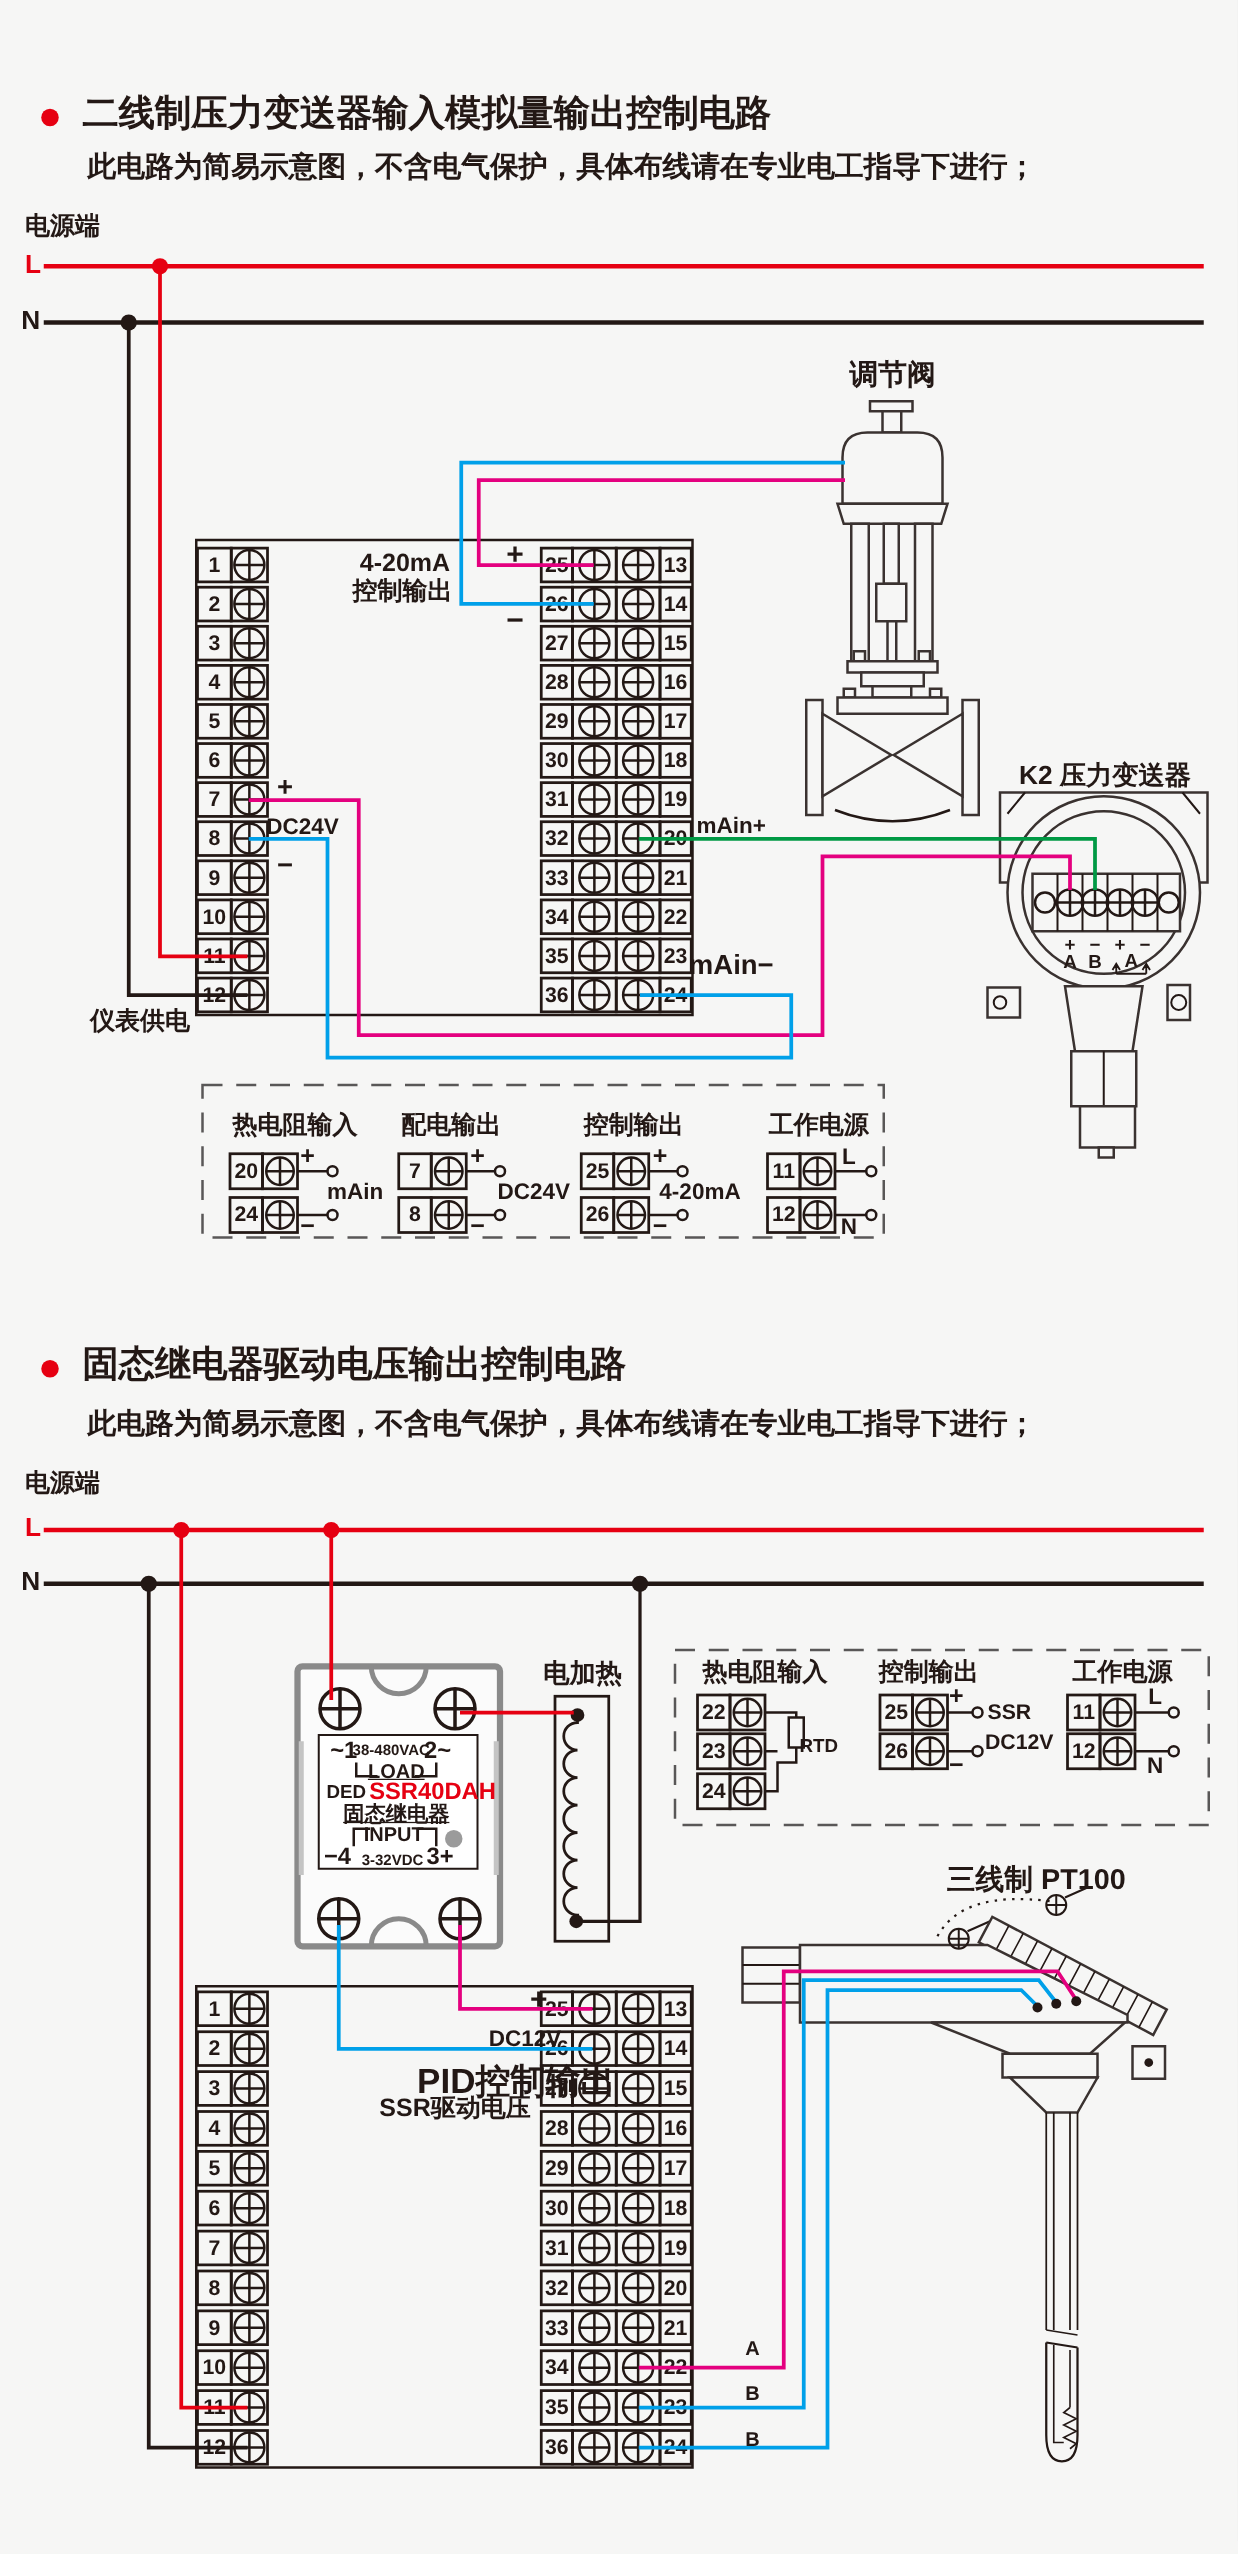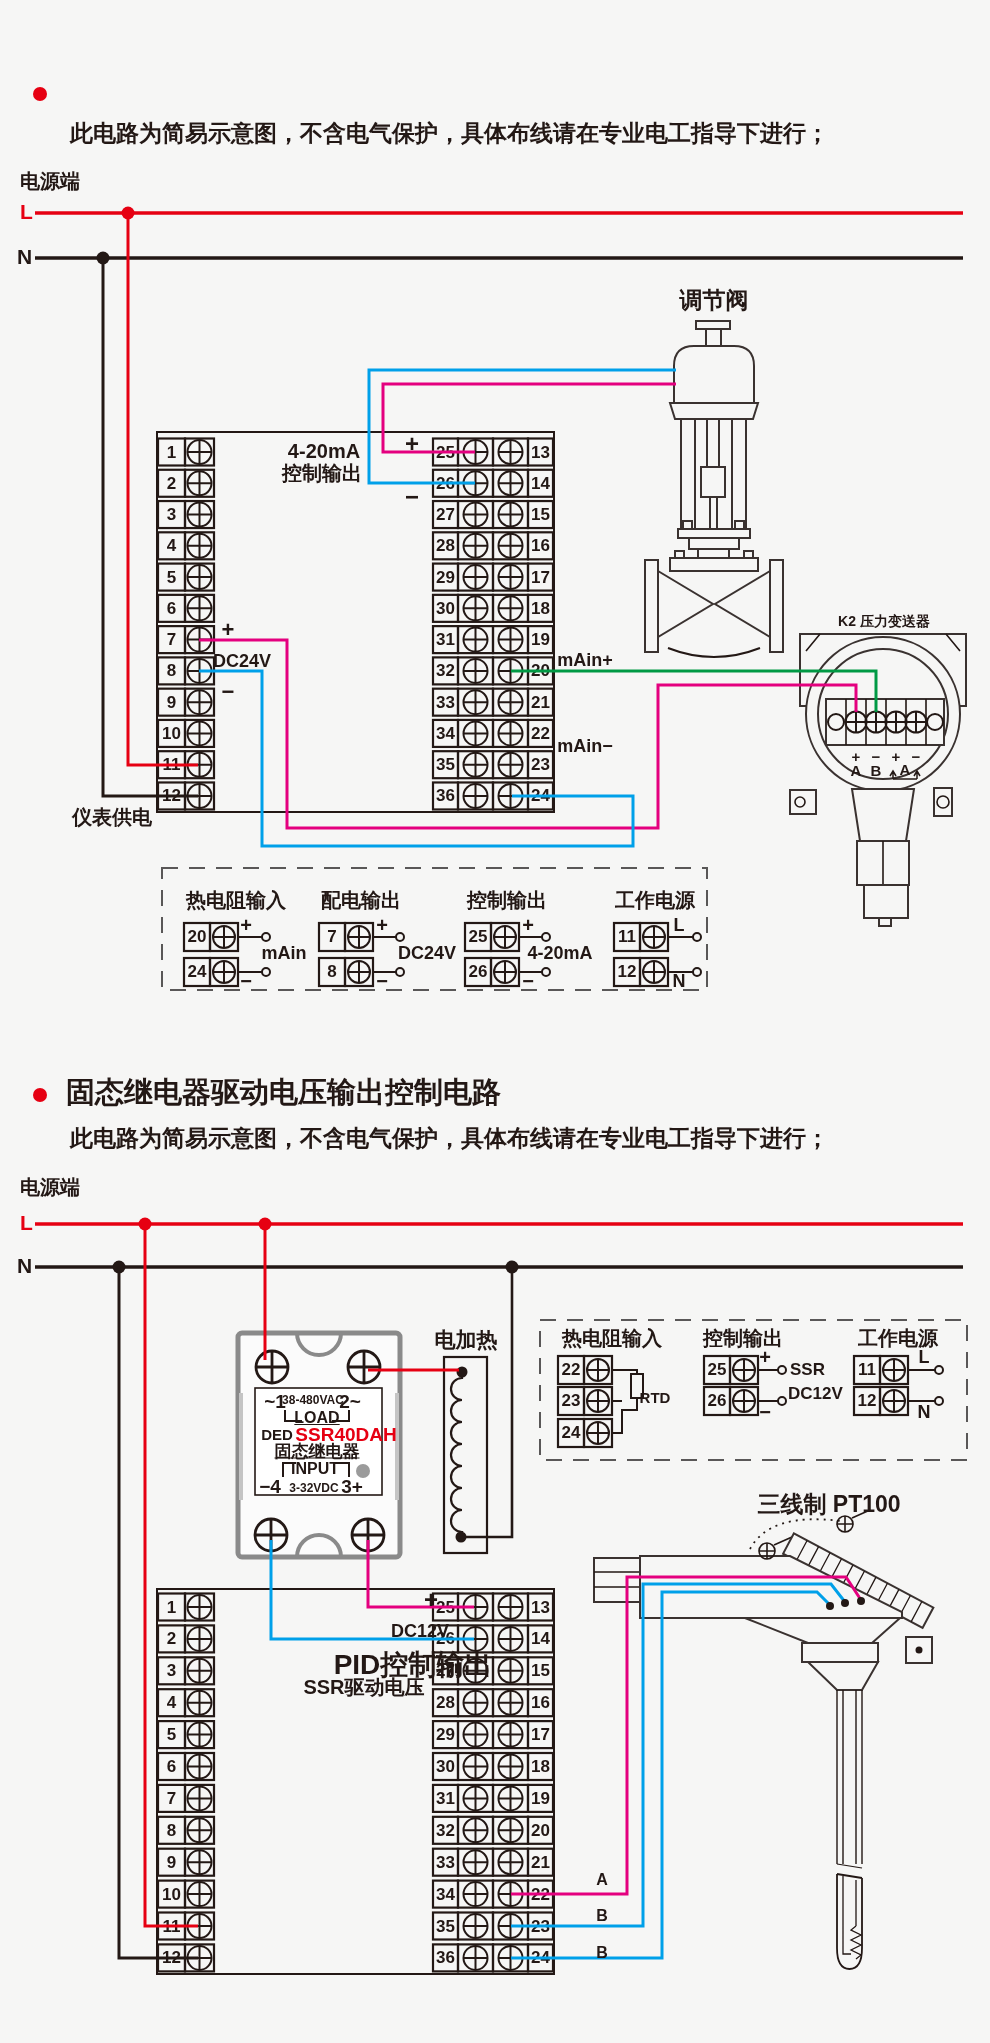--- a/index.html
+++ b/index.html
@@ -644,37 +644,38 @@
     <path d="M511,1894 H627 V1577 H846 L861,1600" class="s-mag" stroke-width="3"></path>
     <path d="M511,1926 H643 V1584 H831 L845,1602" class="s-blu" stroke-width="3"></path>
     <path d="M511,1958 H662 V1592 H817 L830,1605" class="s-blu" stroke-width="3"></path>
     <circle cx="830" cy="1606" r="4" fill="var(--ink)"></circle>
     <circle cx="845" cy="1603" r="4" fill="var(--ink)"></circle>
     <circle cx="861" cy="1601" r="4" fill="var(--ink)"></circle>
   </g>
 </svg>
 
 <div class="bullet" style="left:33px;top:87px;"></div>
+<div class="lb ll" style="left:66px;top:77px;font-size:29px;">二线制压力变送器输入模拟量输出控制电路</div>
 <div class="lb ll" style="left:70px;top:122px;font-size:23px;">此电路为简易示意图，不含电气保护，具体布线请在专业电工指导下进行；</div>
 <div class="lb ll" style="left:20px;top:171px;font-size:20px;">电源端</div>
 <div class="lb ll red" style="left:20px;top:201px;font-size:21px;">L</div>
 <div class="lb ll" style="left:17px;top:246px;font-size:21px;">N</div>
 
 <div class="lb" style="left:324px;top:451px;font-size:20px;">4-20mA</div>
 <div class="lb" style="left:322px;top:473px;font-size:20px;">控制输出</div>
 <div class="lb" style="left:412px;top:444px;font-size:24px;">+</div>
 <div class="lb" style="left:412px;top:497px;font-size:24px;">−</div>
 <div class="lb" style="left:228px;top:630px;font-size:22px;">+</div>
 <div class="lb" style="left:242px;top:661px;font-size:18px;">DC24V</div>
 <div class="lb" style="left:228px;top:692px;font-size:22px;">−</div>
 <div class="lb" style="left:112px;top:817px;font-size:20px;">仪表供电</div>
 <div class="lb" style="left:585px;top:660px;font-size:18px;">mAin+</div>
-<div class="lb" style="left:585px;top:746px;font-size:18px;">mAin−</div>
+<div class="lb" style="left:585px;top:772px;font-size:22px;">mAin−</div>
 <div class="lb" style="left:714px;top:300px;font-size:23px;">调节阀</div>
-<div class="lb" style="left:884px;top:621px;font-size:14px;">K2 压力变送器</div>
+<div class="lb" style="left:884px;top:621px;font-size:21px;">K2 压力变送器</div>
 <div class="lb" style="left:856px;top:756px;font-size:15px;">+</div>
 <div class="lb" style="left:876px;top:756px;font-size:15px;">−</div>
 <div class="lb" style="left:896px;top:756px;font-size:15px;">+</div>
 <div class="lb" style="left:916px;top:756px;font-size:15px;">−</div>
 <div class="lb" style="left:856px;top:770px;font-size:15px;">A</div>
 <div class="lb" style="left:876px;top:770px;font-size:15px;">B</div>
 <div class="lb" style="left:905px;top:769px;font-size:15px;">A</div>
 
 <div class="lb ll" style="left:186px;top:890px;font-size:20px;">热电阻输入</div>
 <div class="lb ll" style="left:321px;top:890px;font-size:20px;">配电输出</div>

